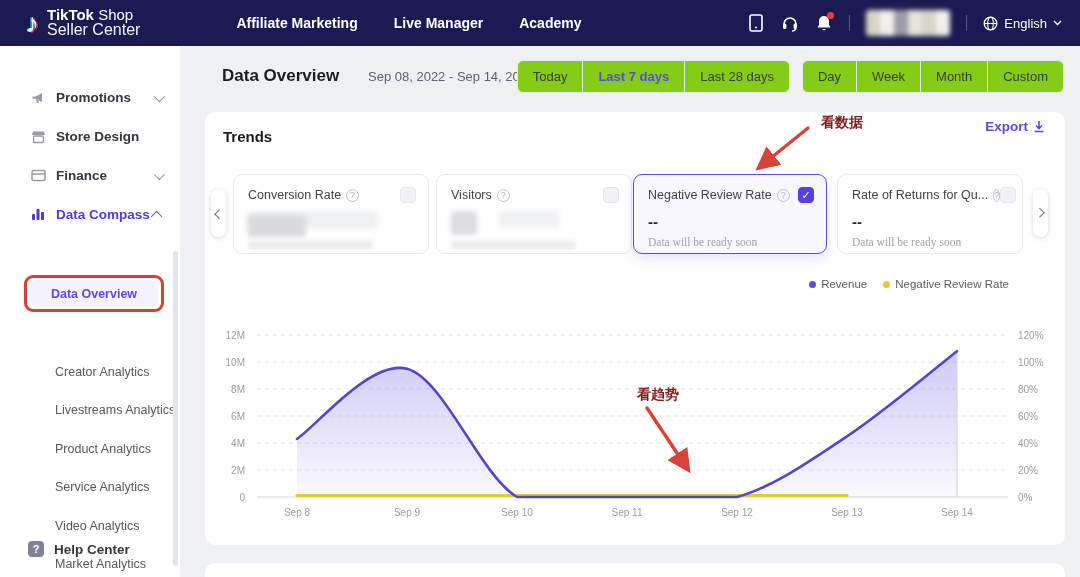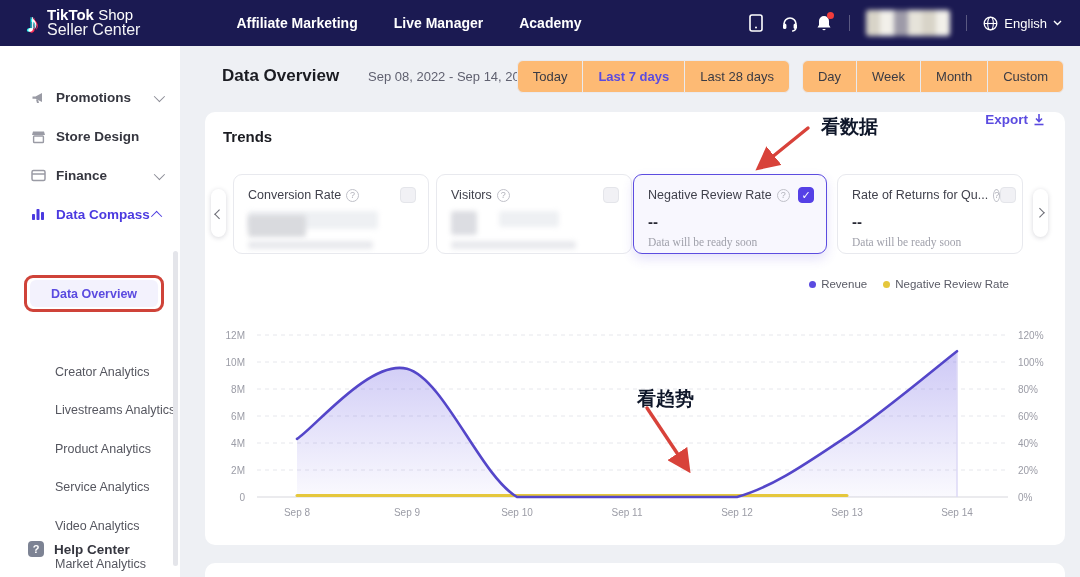--- a/index.html
+++ b/index.html
@@ -46,29 +46,29 @@
   .help .lb { font-size:13.5px; font-weight:700; color:#35363f; }
   .side-scroll { position:absolute; right:2px; top:205px; width:5px; height:315px; border-radius:3px; background:#e4e5ea; }
 
   
   .content { position:absolute; left:180px; top:46px; width:900px; height:531px; }
   .c-header { position:absolute; left:0; top:0; width:100%; height:60px; }
   .page-title { position:absolute; left:42px; top:20px; font-size:17px; font-weight:800; color:#1b1c22; }
   .date-range { position:absolute; left:188px; top:23px; font-size:13px; color:#606170; }
   .btn-groups { position:absolute; right:16px; top:14px; display:flex; gap:12px; }
   .btn-group { display:flex; }
-  .btn { height:33px; padding:0 15px; background:#fdba74; border:1px solid #e9eaef; margin-left:-1px; font-size:13px; color:#3a3b44; display:flex; align-items:center; cursor:pointer; white-space:nowrap; }
+  .btn { height:33px; padding:0 15px; background:#84cc16; border:1px solid #e9eaef; margin-left:-1px; font-size:13px; color:#3a3b44; display:flex; align-items:center; cursor:pointer; white-space:nowrap; }
   .btn:first-child { border-radius:6px 0 0 6px; margin-left:0; }
   .btn:last-child { border-radius:0 6px 6px 0; }
   .btn.sel { color:#5b4be0; font-weight:700; }
 
   
   .trends { position:absolute; left:25px; top:66px; width:860px; height:433px; background:#fff; border-radius:10px; }
   .trends-title { position:absolute; left:18px; top:16px; font-size:15px; font-weight:800; color:#1b1c22; }
-  .export { position:absolute; right:20px; top:0; display:flex; align-items:center; gap:5px; color:#5b4be0; font-size:13.5px; font-weight:700; cursor:pointer; }
+  .export { position:absolute; right:20px; top:7px; display:flex; align-items:center; gap:5px; color:#5b4be0; font-size:13.5px; font-weight:700; cursor:pointer; }
 
   
   .car-btn { position:absolute; width:15px; height:48px; background:#fff; border-radius:8px; box-shadow:0 1px 5px rgba(40,40,60,.18); display:flex; align-items:center; justify-content:center; cursor:pointer; z-index:3; }
   .car-btn .c { width:7px; height:7px; border-left:1.6px solid #6b6c75; border-bottom:1.6px solid #6b6c75; }
   .car-btn.left { left:6px; top:77px; } .car-btn.left .c { transform:rotate(45deg) translateX(1px); }
   .car-btn.right { left:828px; top:77px; } .car-btn.right .c { transform:rotate(-135deg) translateX(1px); }
   .mcard { position:absolute; top:62px; height:80px; background:#fff; border:1px solid #e8e9ee; border-radius:9px; padding:12px 12px 0 14px; cursor:pointer; overflow:hidden; }
   .mcard.sel { border:1.5px solid #5c4ce0; background:#f8f7fe; box-shadow:0 5px 12px rgba(91,75,224,.16); }
   .mcard .trow { display:flex; align-items:center; }
   .mcard .mt { font-size:12.5px; color:#40414c; white-space:nowrap; }
@@ -79,21 +79,21 @@
   .mnote { font-size:11.5px; color:#a0a1ab; margin-top:6px;font-family:Liberation Serif, serif; }
   .blur-blk { position:absolute; filter:blur(2.5px); border-radius:3px; }
 
   
   .legend { position:absolute; right:56px; top:166px; display:flex; gap:16px; align-items:center; }
   .leg-item { display:flex; align-items:center; gap:5px; font-size:11.5px; color:#5a5b66; cursor:pointer; }
   .leg-dot { width:7px; height:7px; border-radius:50%; }
   #trendChart { position:absolute; left:8px; top:196px; }
 
   
-  .ann-txt { position:absolute; color:#0f172a; font-weight:800; font-size:19px; z-index:6; }
+  .ann-txt { position:absolute; color:#7f1d1d; font-weight:800; font-size:14px; z-index:6; }
   .ann { position:absolute; z-index:6; }
 
   
   .bottom-card { position:absolute; left:25px; top:517px; width:860px; height:60px; background:#fff; border-radius:10px; }
 </style>
 </head>
 <body>
 
 <div class="topnav">
   <div class="logo">

